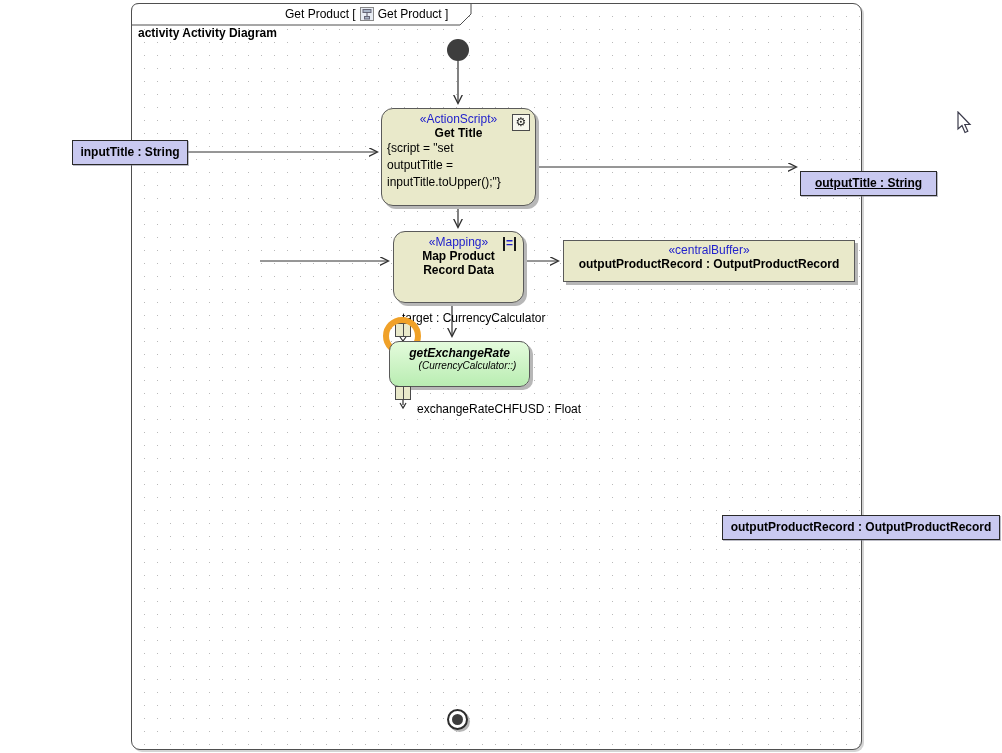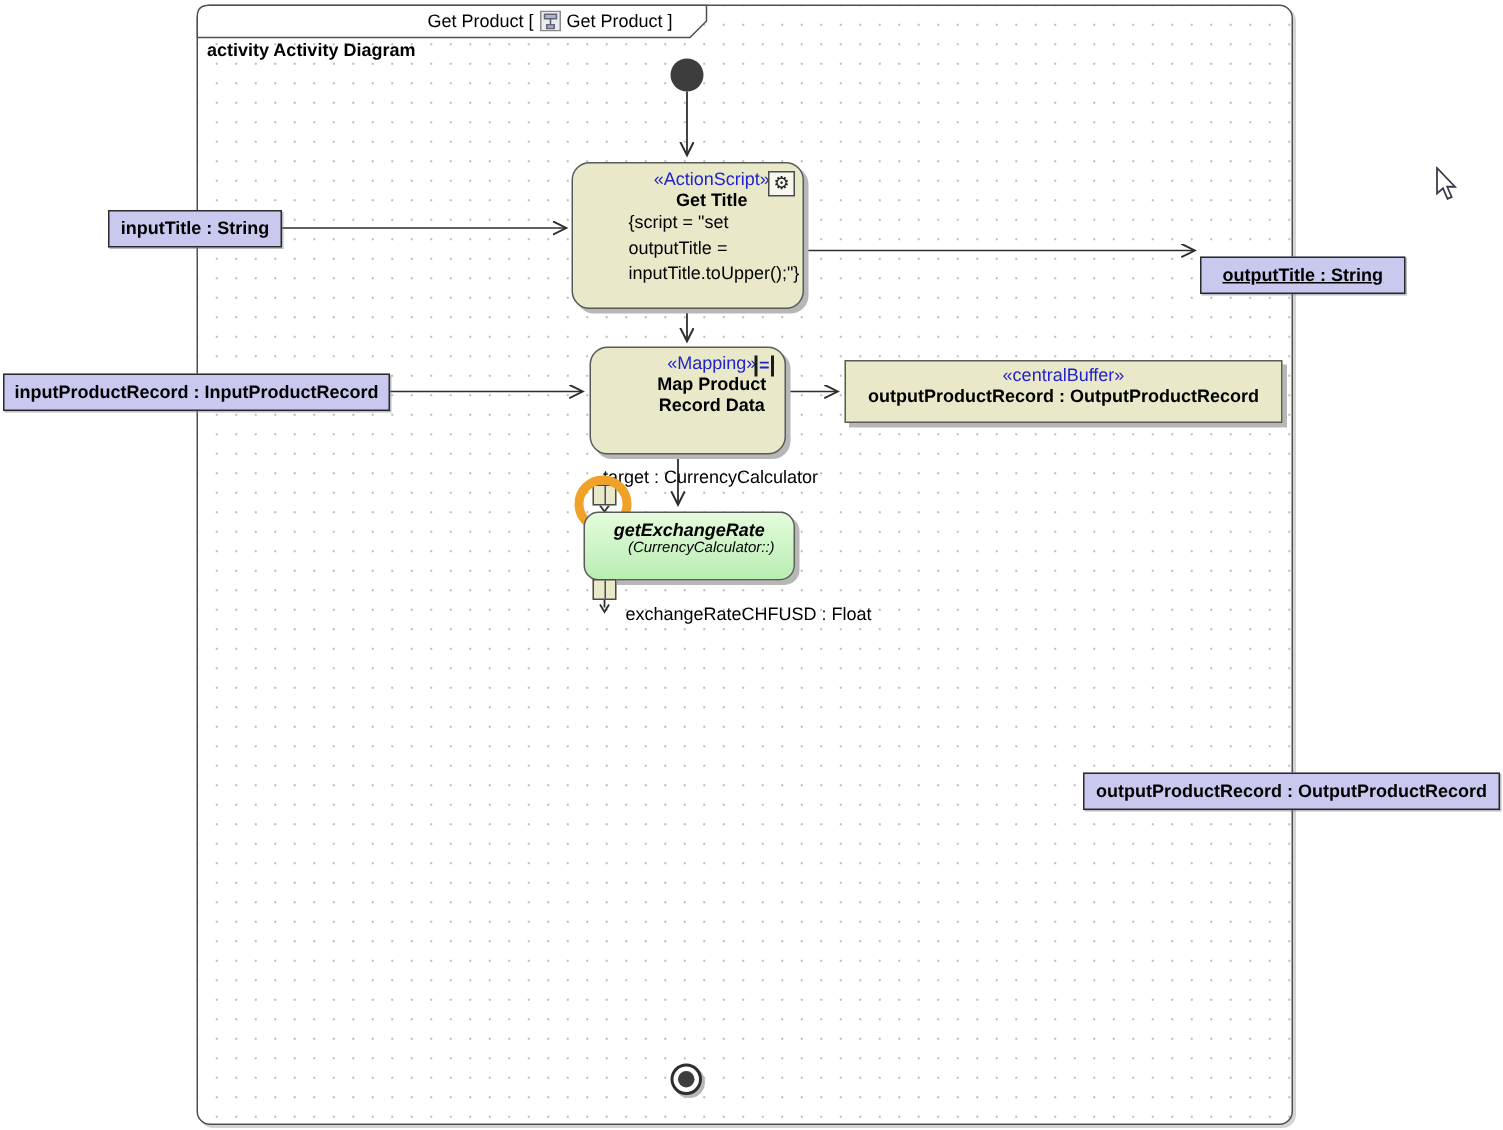--- a/index.html
+++ b/index.html
@@ -15,21 +15,21 @@
            background-image:radial-gradient(circle, #b9b9b9 0.9px, transparent 1px);
            background-size:13px 13px; background-position:6px 6px; }
   .frame-header { position:absolute; left:-1px; top:-1px; width:341px; height:22px; }
   .frame-header-text { position:absolute; left:7px; top:2px; width:330px; height:18px;
            font-size:12px; white-space:nowrap; display:flex; align-items:center; gap:4px; }
   .fh-bold { font-weight:bold; margin-right:4px;margin-top:38px; }
 
   
   .node { position:absolute; border:1px solid #5a5a5a; background:#e9e9ca;
           box-shadow:3px 3px 0 #b7b7b7; text-align:center; }
-  .rounded { border-radius:12px;padding-left:32px; }
+  .rounded { border-radius:12px; }
   .stereo { color:#2222cc; font-size:12px; padding-top:3px; }
   .node-name { font-weight:bold; font-size:12px; }
   .script-line { text-align:left; font-size:12px; padding-left:5px; line-height:17px; }
 
   .param { position:absolute; background:#c9c9f0; border:1px solid #2a2a2a;
            font-weight:bold; font-size:12px; text-align:center; line-height:23px;
            white-space:nowrap; box-shadow:1px 1px 0 rgba(120,120,140,.5); }
 
   .call { position:absolute; left:389px; top:341px; width:141px; height:46px;
           border:1px solid #5a5a5a; border-radius:10px; text-align:center;
@@ -150,21 +150,20 @@
     <div class="call-qual">(CurrencyCalculator::)</div>
   </div>
 
   <div class="pin" style="left:395px; top:386px;">
     <div class="pin-divider"></div>
   </div>
   <div class="flow-label" style="left:417px; top:402px;">exchangeRateCHFUSD : Float</div>
 
   <div class="param" style="left:72px; top:140px; width:116px; height:25px;">inputTitle : String</div>
   <div class="param" style="left:800px; top:171px; width:137px; height:25px;text-decoration:underline;">outputTitle : String</div>
-  <div class="param" style="left:2px; top:249px; width:258px; height:25px;">inputProductRecord : InputProductRecord</div>
   <div class="param" style="left:722px; top:515px; width:278px; height:25px;">outputProductRecord : OutputProductRecord</div>
 
   <div class="final-node">
     <div class="final-dot"></div>
   </div>
 
   <svg class="cursor" width="20" height="24">
     <path d="M2,1 L2,18 L6,14.5 L9,21.5 L11.8,20.3 L8.8,13.5 L14,13.5 Z" fill="#ffffff" stroke="#3a3a4a" stroke-width="1.2"></path>
   </svg>
 

